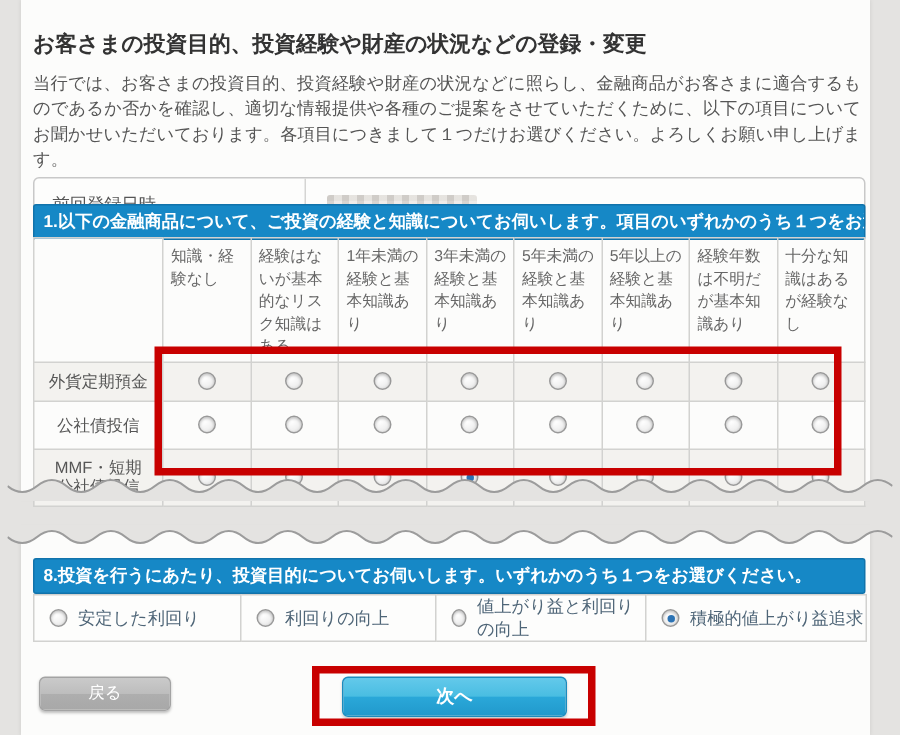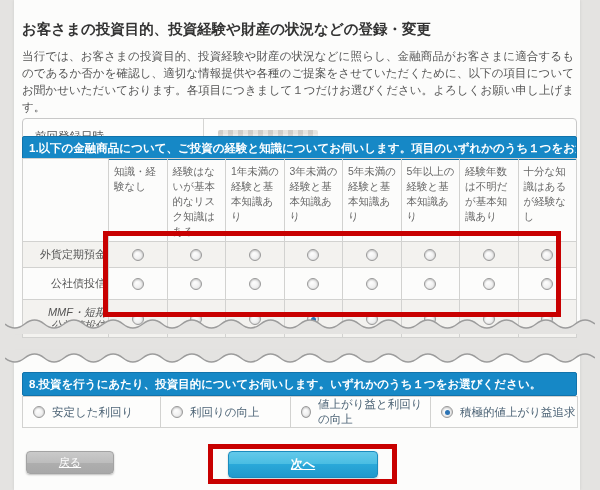--- a/index.html
+++ b/index.html
@@ -32,43 +32,43 @@
   .bar1{top:136px;}
   .bar2{top:20px;}
 
   table.qtable{position:absolute;left:8px;border-collapse:collapse;table-layout:fixed;background:transparent;}
   .q1-table{top:158px;width:555px;}
   .q1-table col.c0{width:86px;}
   .q1-table th,.q1-table td{border:1px solid #d2d2d0;}
   .q1-table .hrow th{height:70px;vertical-align:top;text-align:left;padding:5px 3px 2px 5px;
     font-size:10.5px;font-weight:normal;color:#666;line-height:15px;}
   .q1-table .corner{background:#fcfcfb;}
-  .q1-table .drow th.rlabel{font-size:11px;font-weight:normal;color:#555;text-align:right;vertical-align:middle;padding:2px;}
+  .q1-table .drow th.rlabel{font-size:11px;font-weight:normal;color:#555;text-align:center;vertical-align:middle;padding:2px;}
   .q1-table .drow td{text-align:center;vertical-align:middle;}
   .q1-table .r0{height:26px;}
   .q1-table .r1{height:32px;}
-  .q1-table .r2{height:38px;font-style:italic;}
+  .q1-table .r2{height:38px;}
   .shade th,.shade td{background:#f3f2ef;}
   .rl2{display:block;line-height:13px;}
 
   .radio{display:inline-block;box-sizing:border-box;width:12px;height:12px;border-radius:50%;
     border:1px solid #999;background:radial-gradient(circle at 35% 30%, #ffffff 0%, #f1f1f1 55%, #d7d7d7 100%);
     box-shadow:inset 0 1px 2px rgba(0,0,0,.22);vertical-align:middle;cursor:pointer;}
   .radio.checked{position:relative;}
   .radio.checked::after{content:"";position:absolute;left:2.5px;top:2.5px;width:5px;height:5px;border-radius:50%;background:#2c73b4;}
 
   
   .q9-table{top:44px;width:555px;}
   .q9-table td{border:1px solid #d2d2d0;background:#fdfdfc;height:30px;padding:0 0 0 10px;vertical-align:middle;}
   .q9-opt{display:flex;align-items:center;gap:7px;font-size:11.5px;color:#4e6577;cursor:pointer;}
   .q9-table col.o0{width:138px;} .q9-table col.o1{width:130px;} .q9-table col.o2{width:140px;} .q9-table col.o3{width:147px;}
 
   
   .btn{position:absolute;box-sizing:border-box;border-radius:4px;color:#fff;text-align:center;cursor:pointer;
-    font-family:"Liberation Sans","DejaVu Sans",sans-serif;text-decoration:underline;}
+    font-family:"Liberation Sans","DejaVu Sans",sans-serif;}
   .btn-back{left:12px;top:99px;width:88px;height:23px;font-size:11px;line-height:21px;
     background:linear-gradient(180deg,#cacaca 0%,#bdbdbd 50%,#aeaeae 51%,#a8a8a8 100%);
     border:1px solid #a3a3a3;box-shadow:0 1px 2px rgba(0,0,0,.25);}
   .btn-next{left:214px;top:99px;width:150px;height:27px;font-size:12px;font-weight:bold;line-height:25px;
     background:linear-gradient(180deg,#63c9ea 0%,#49bde2 49%,#2aa8d9 50%,#2199cc 100%);
     border:1px solid #1b8cbe;box-shadow:0 1px 2px rgba(0,0,0,.2);}
 
   
   .hl{position:absolute;border:5px solid #c80000;z-index:9;pointer-events:none;}
   .hl1{left:103px;top:231px;width:458px;height:86px;box-sizing:border-box;}

